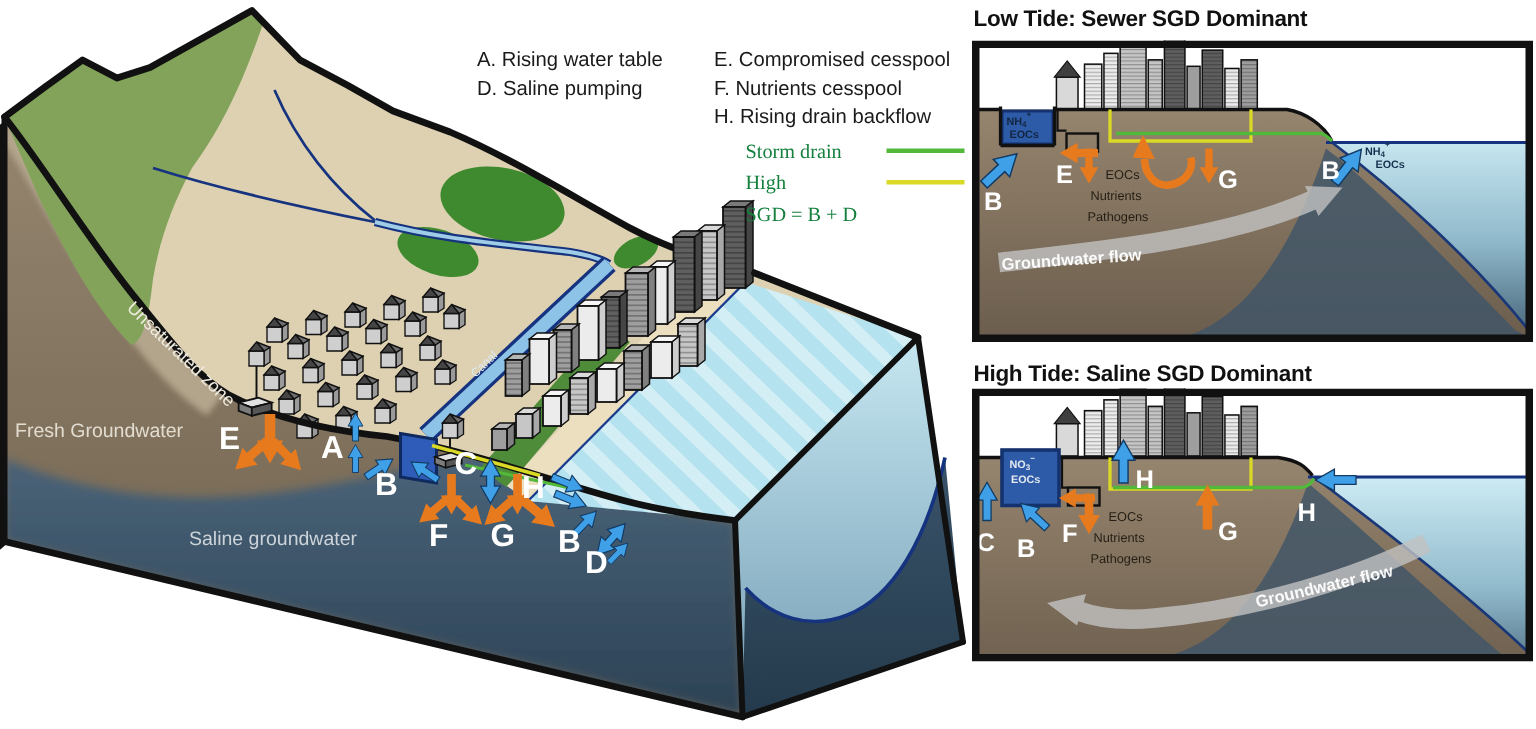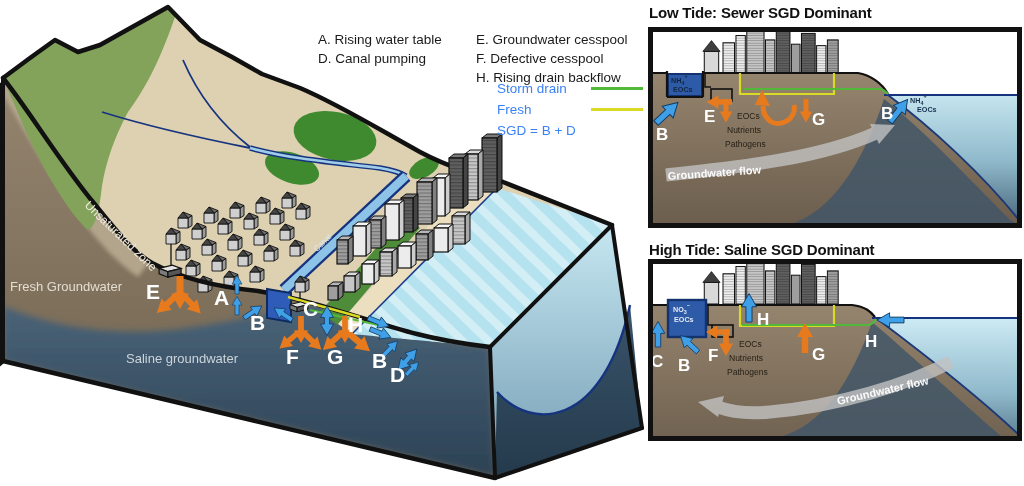--- a/index.html
+++ b/index.html
@@ -3,21 +3,21 @@
 <meta charset="utf-8">
 <style>
   html,body{margin:0;padding:0;background:#fff;}
   #fig{position:relative;width:1024px;height:486px;background:#fff;overflow:hidden;
        font-family:"Liberation Sans",sans-serif;}
   .abs{position:absolute;}
   
   #legend{left:318px;top:4px;display:flex;gap:10px;color:#1a1a1a;font-size:13.5px;line-height:19px;margin-top:26px;}
   .lcol1{width:148px;}
   .lcol2{width:178px;}
-  #legend2{left:497px;top:78px;width:146px;font-size:13.5px;color:#3b82f6;}
+  #legend2{left:497px;top:90px;width:146px;font-size:13.5px;color:#15803d;font-family:Liberation Serif, serif;}
   .lrow{display:flex;align-items:center;justify-content:space-between;height:21px;}
   .swatch{display:inline-block;width:52px;height:3px;}
   
   .ptitle{font-size:15px;font-weight:bold;color:#111;letter-spacing:-0.2px;}
   
   .ltr{fill:#fff;font-family:"Liberation Sans",sans-serif;font-weight:bold;font-size:21px;}
   .pltr{fill:#fff;font-family:"Liberation Sans",sans-serif;font-weight:bold;font-size:17px;}
   .mlab{fill:#e3ddd0;font-family:"Liberation Sans",sans-serif;font-size:13px;}
   .plume{fill:#241e14;font-family:"Liberation Sans",sans-serif;font-size:8.5px;}
   .chemD{fill:#12263f;font-family:"Liberation Sans",sans-serif;font-size:7.2px;font-weight:bold;}
@@ -304,35 +304,35 @@
   <text x="348" y="332" class="ltr">H</text>
   <text x="286" y="364" class="ltr">F</text>
   <text x="327" y="364" class="ltr">G</text>
   <text x="372" y="368" class="ltr">B</text>
   <text x="390" y="382" class="ltr">D</text>
 </svg>
 
 <div id="legend" class="abs">
   <div class="lcol1">
     <div>A. Rising water table</div>
-    <div>D. Canal pumping</div>
+    <div>D. Saline pumping</div>
   </div>
   <div class="lcol2">
-    <div>E. Groundwater cesspool</div>
-    <div>F. Defective cesspool</div>
+    <div>E. Compromised cesspool</div>
+    <div>F. Nutrients cesspool</div>
     <div>H. Rising drain backflow</div>
   </div>
 </div>
 <div id="legend2" class="abs">
   <div class="lrow">
     <span>Storm drain</span>
     <span class="swatch" style="background:#52b83a"></span>
   </div>
   <div class="lrow">
-    <span>Fresh</span>
+    <span>High</span>
     <span class="swatch" style="background:#d9d926"></span>
   </div>
   <div class="lrow">
     <span>SGD = B + D</span>
   </div>
 </div>
 
 <div class="abs ptitle" style="left:649px;top:4px">Low Tide: Sewer SGD Dominant</div>
 <svg class="abs" style="left:648px;top:27px" width="374" height="201" viewBox="0 0 374 201">
   <path d="M240,68 H371 V193 C335,148 283,100 240,68 Z" fill="url(#seaPan)"></path>

